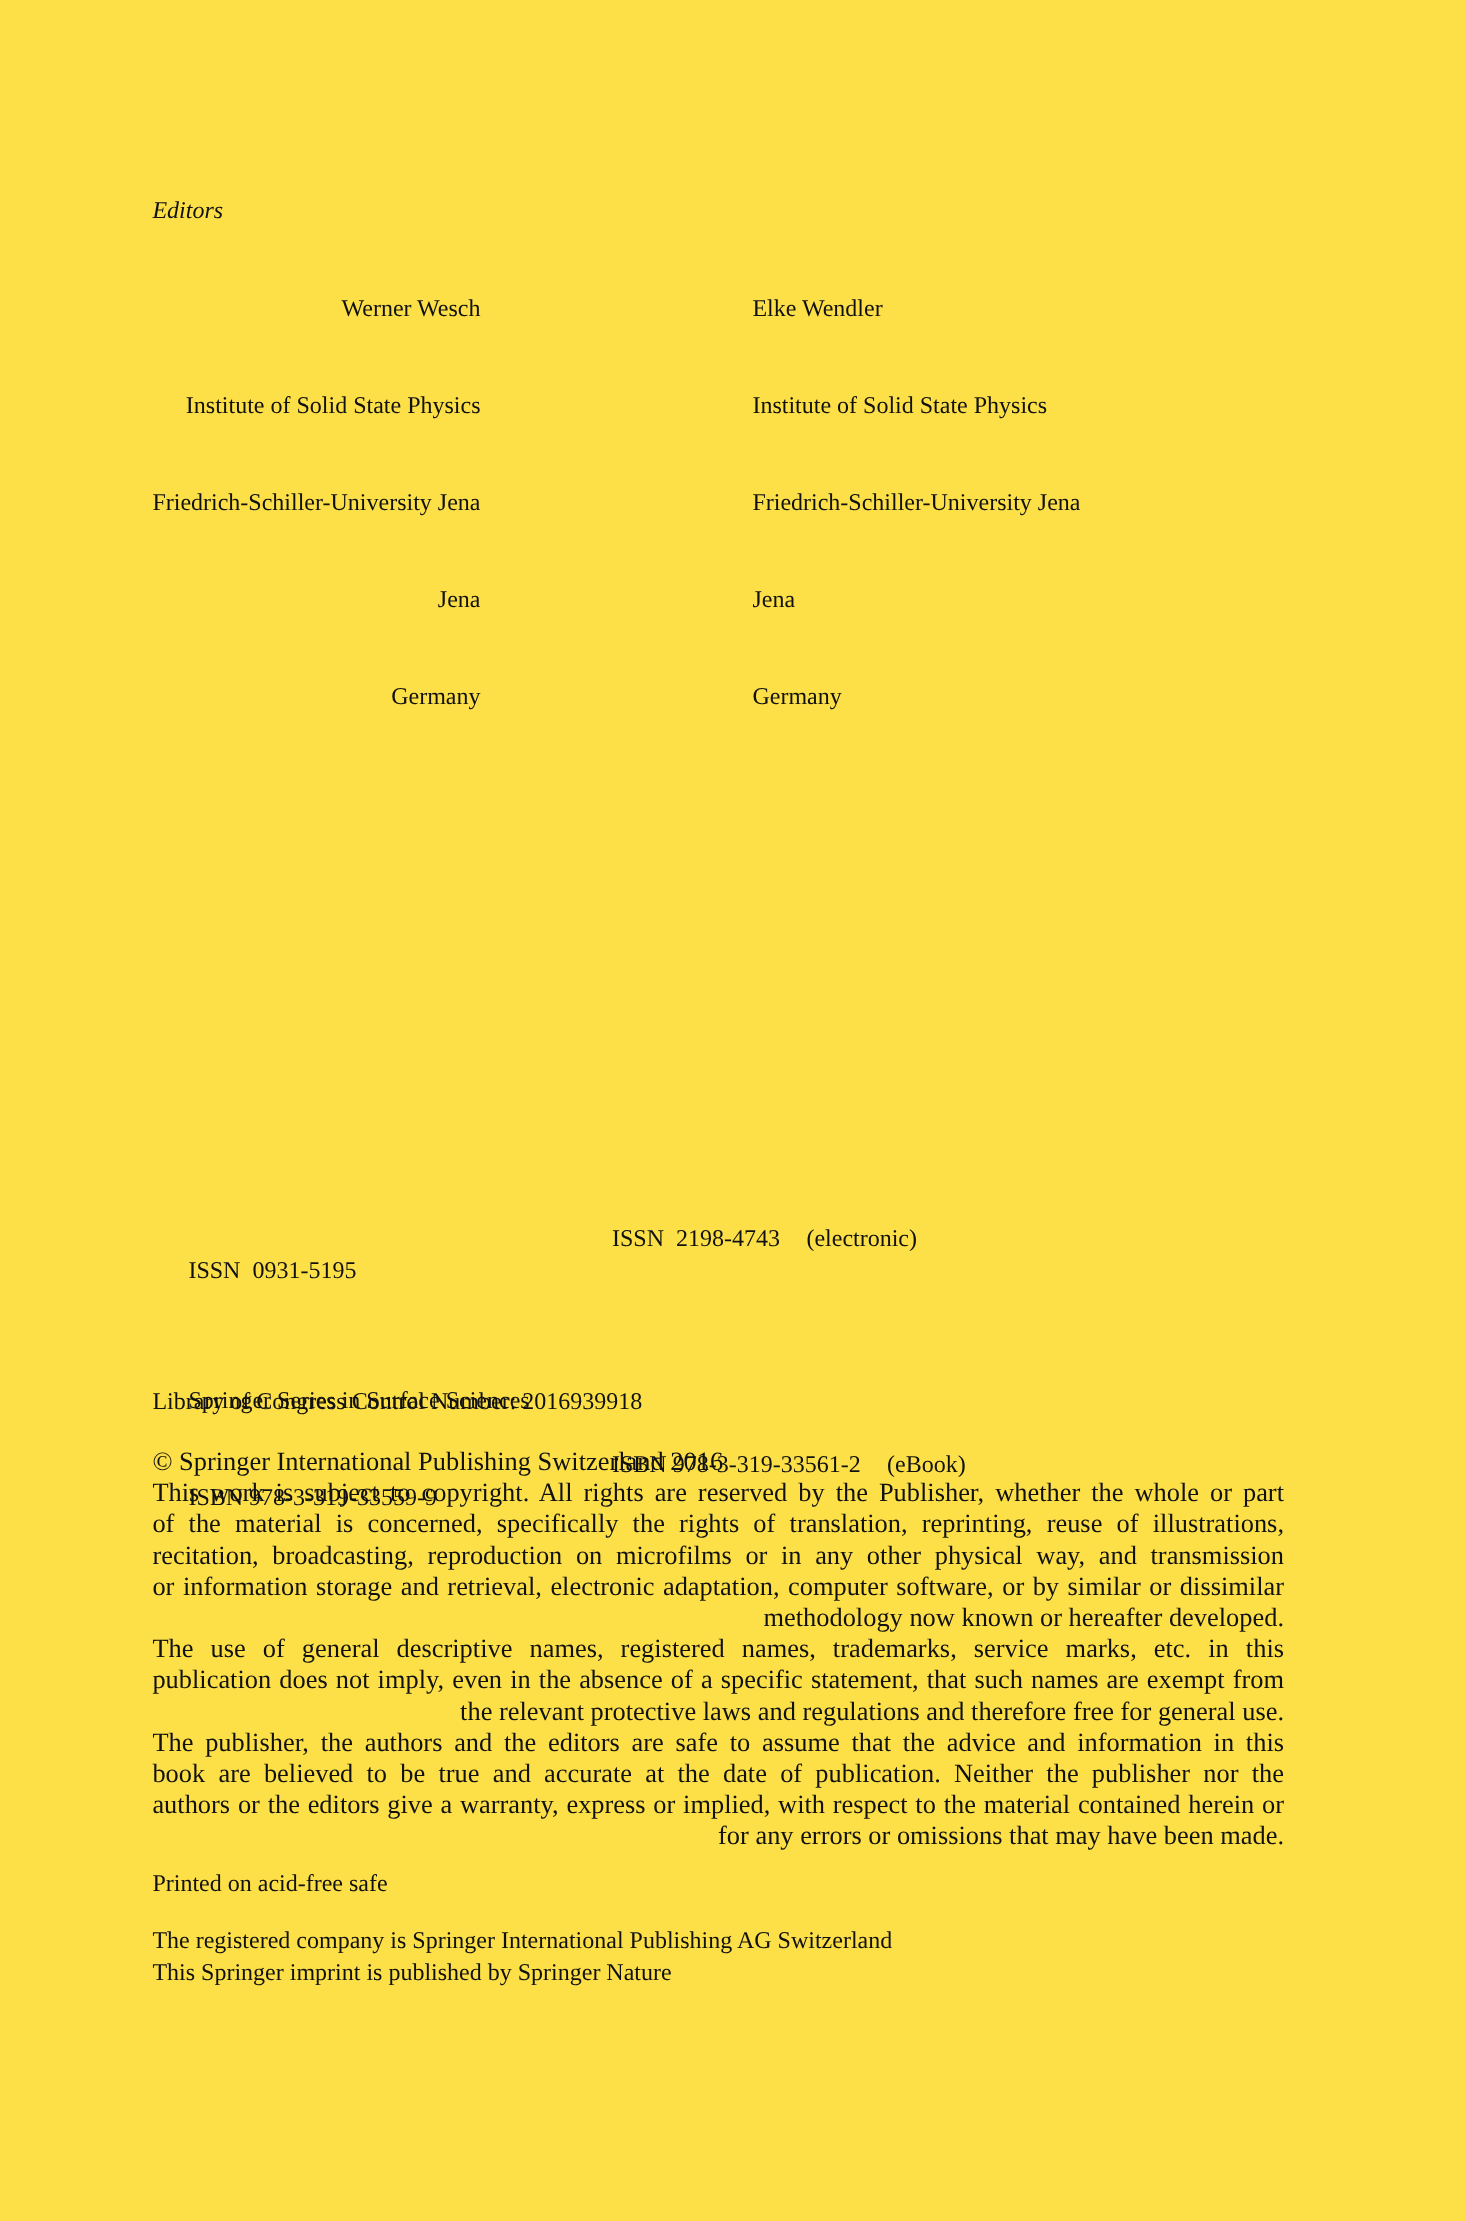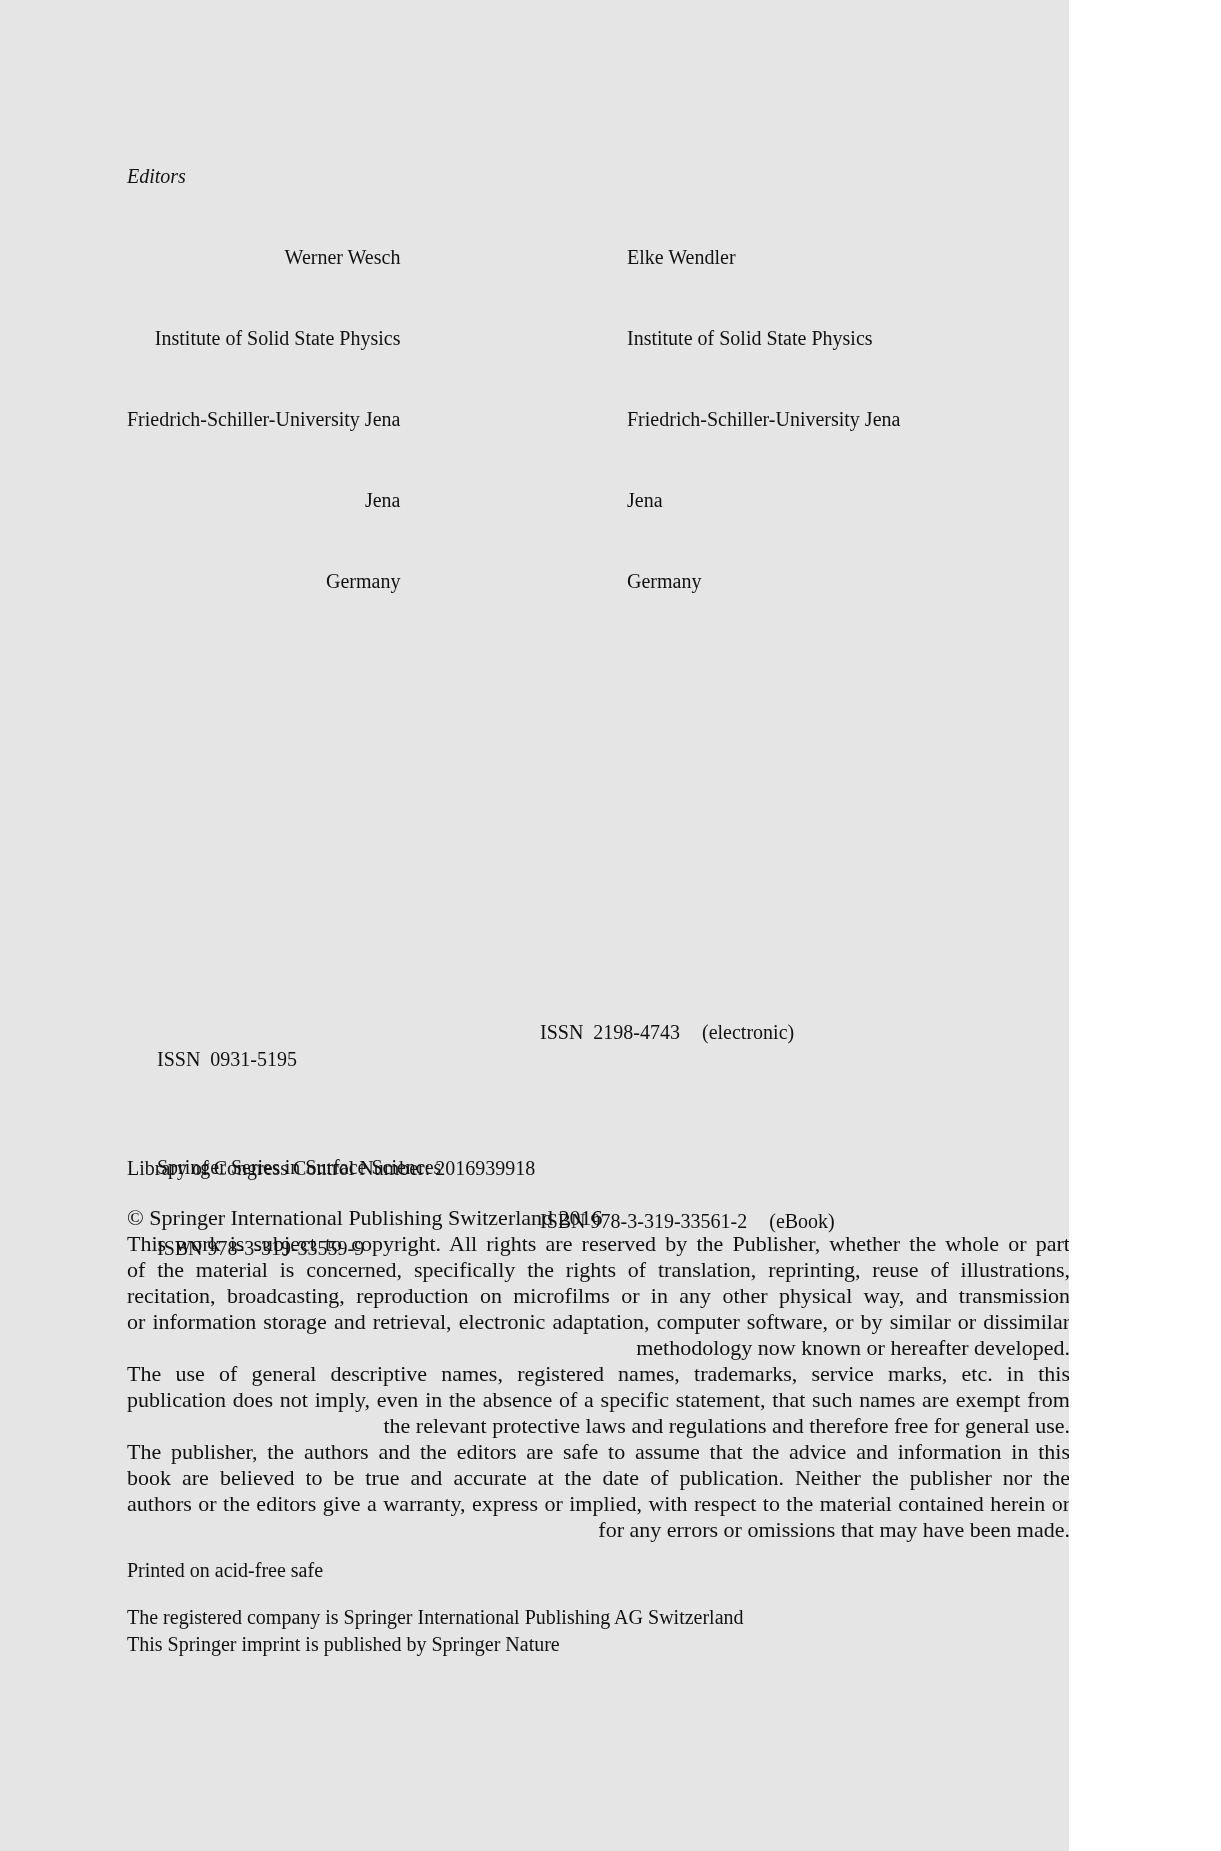--- a/index.html
+++ b/index.html
@@ -2,23 +2,23 @@
 <html><head>
 <meta charset="utf-8">
 <style>
   html, body {
     margin: 0;
     padding: 0;
     background: #ffffff;
   }
   .page {
     position: relative;
-    width: 1069px;
+    width: 1221px;
     height: 1851px;
-    background: #e5e5e5;
+    background: #fde047;
     color: #111111;
     font-family: "Liberation Serif", "DejaVu Serif", serif;
     font-size: 20px;
     overflow: hidden;
   }
   .abs { position: absolute; }
 
   
   .editors-heading {
     left: 127px; top: 163px;
@@ -37,21 +37,20 @@
   .ids-block {
     left: 127px; top: 1019px;
     width: 943px;
     line-height: 27px;
   }
   .ids-line { position: relative; white-space: pre-wrap; }
   .ids-right {
     position: absolute;
     left: 383px; top: 0;
     white-space: pre-wrap;
-    margin-left: 30px;
   }
   .ids-suffix { margin-left: 22px; }
 
   .loc-line { left: 127px; top: 1155px; line-height: 27px; }
 
   
   .copyright-block {
     left: 127px; top: 1205px;
     width: 943px;
     font-size: 22px;

